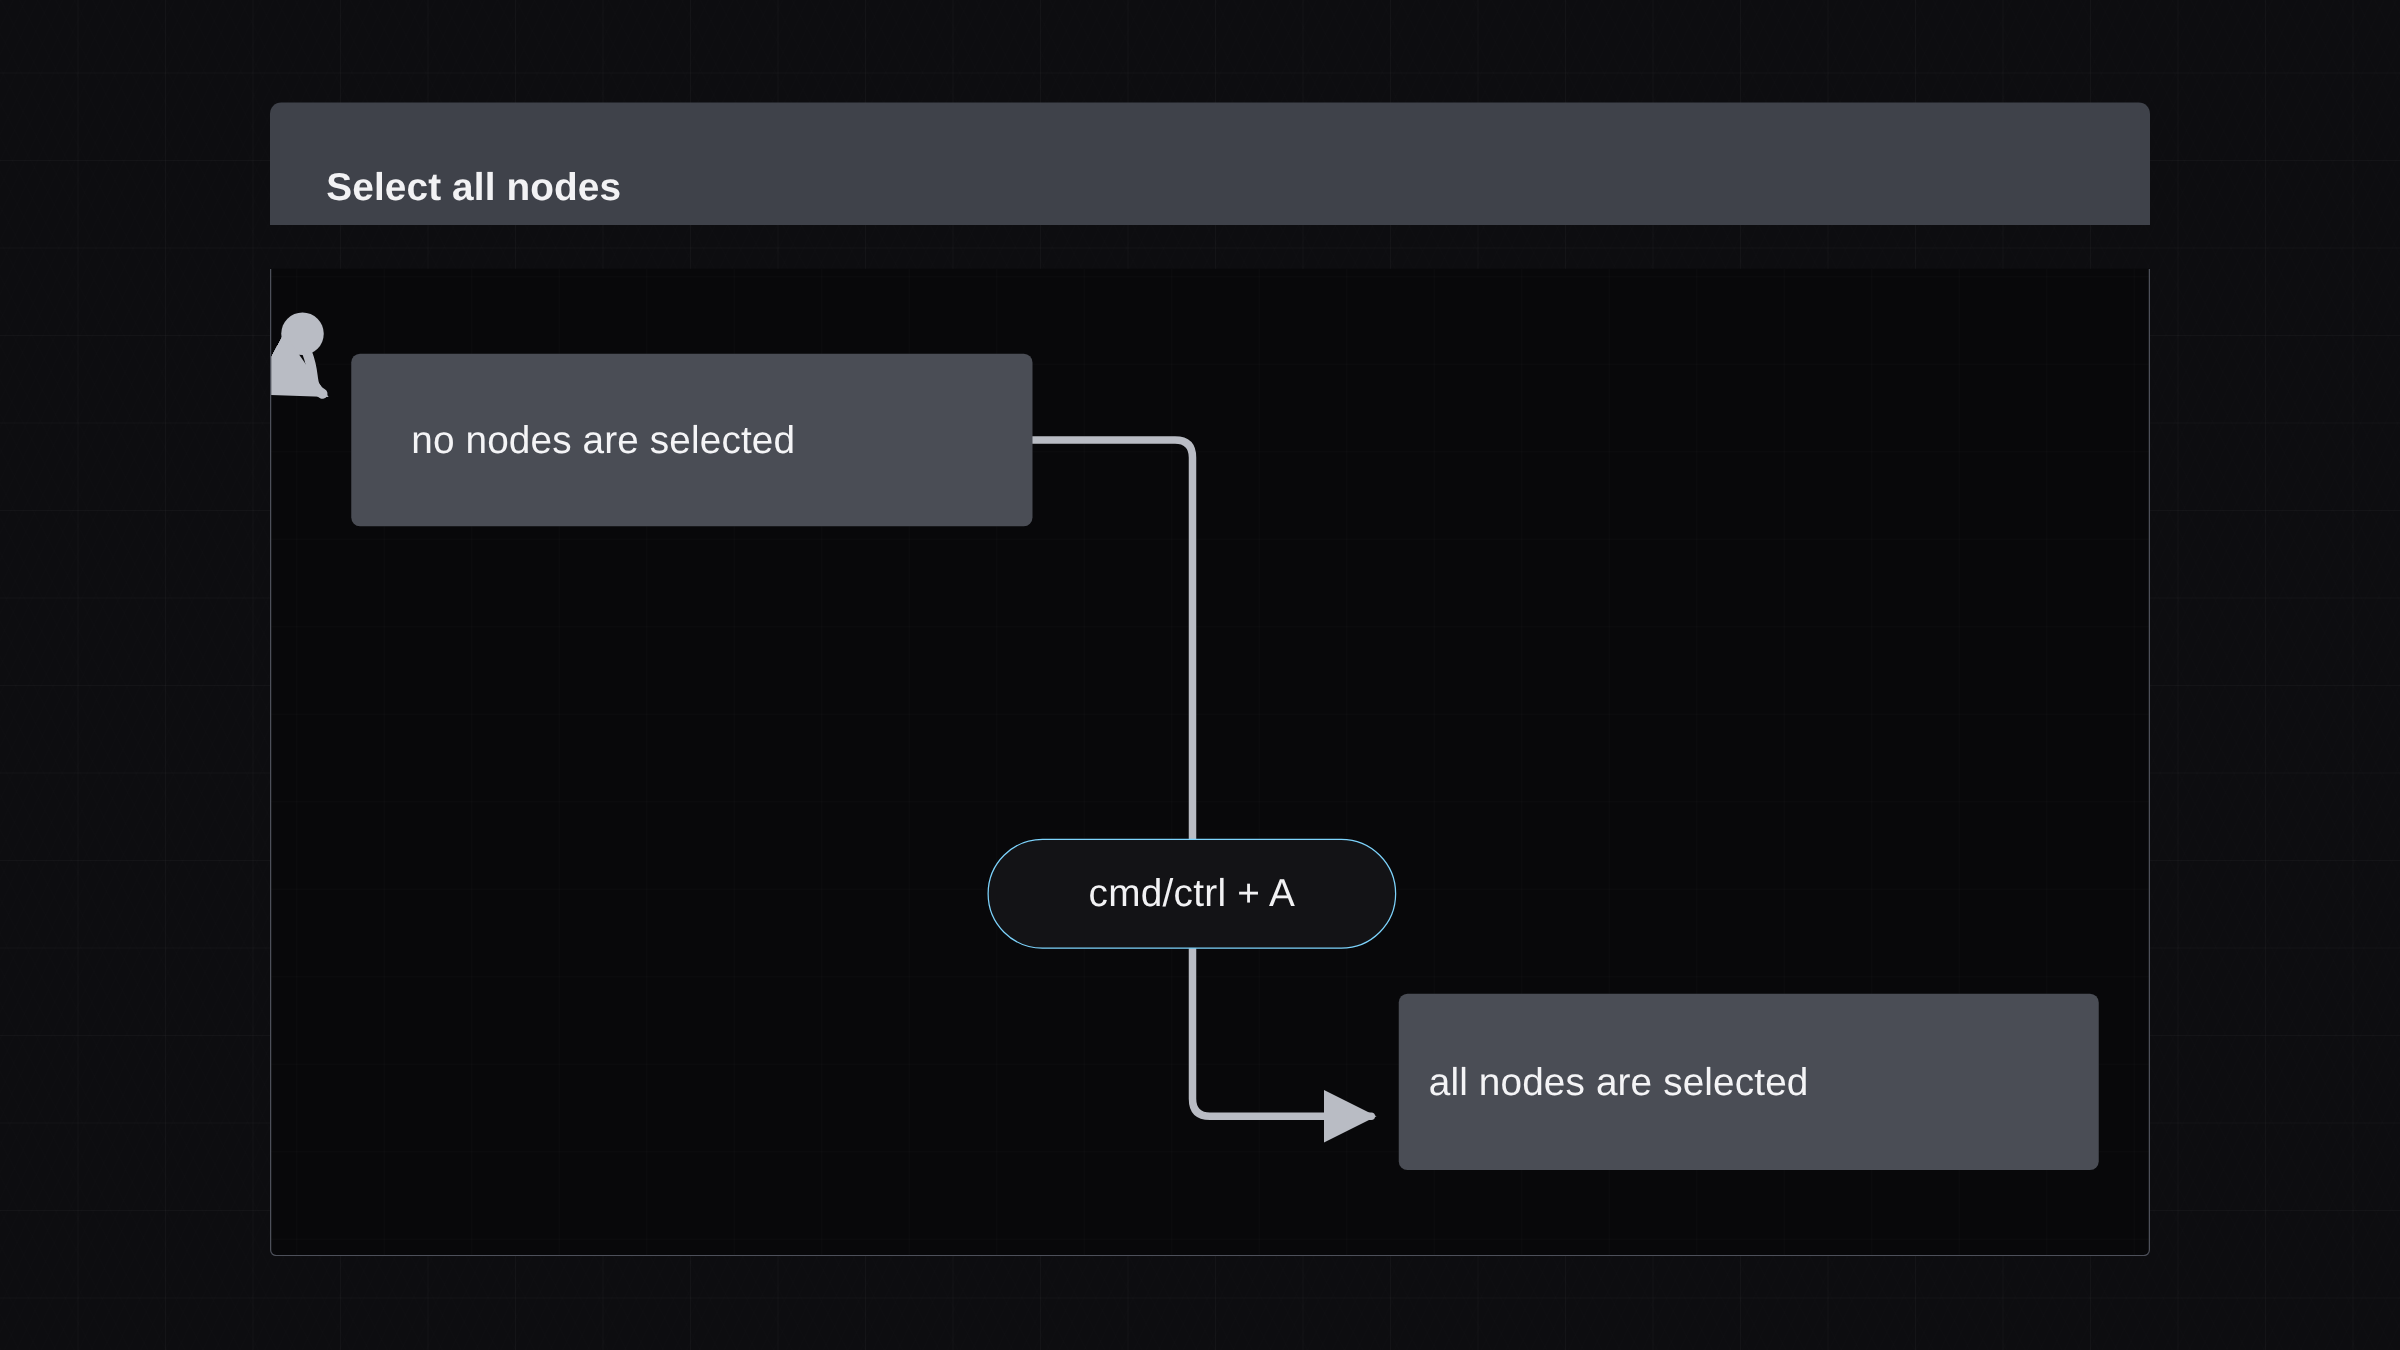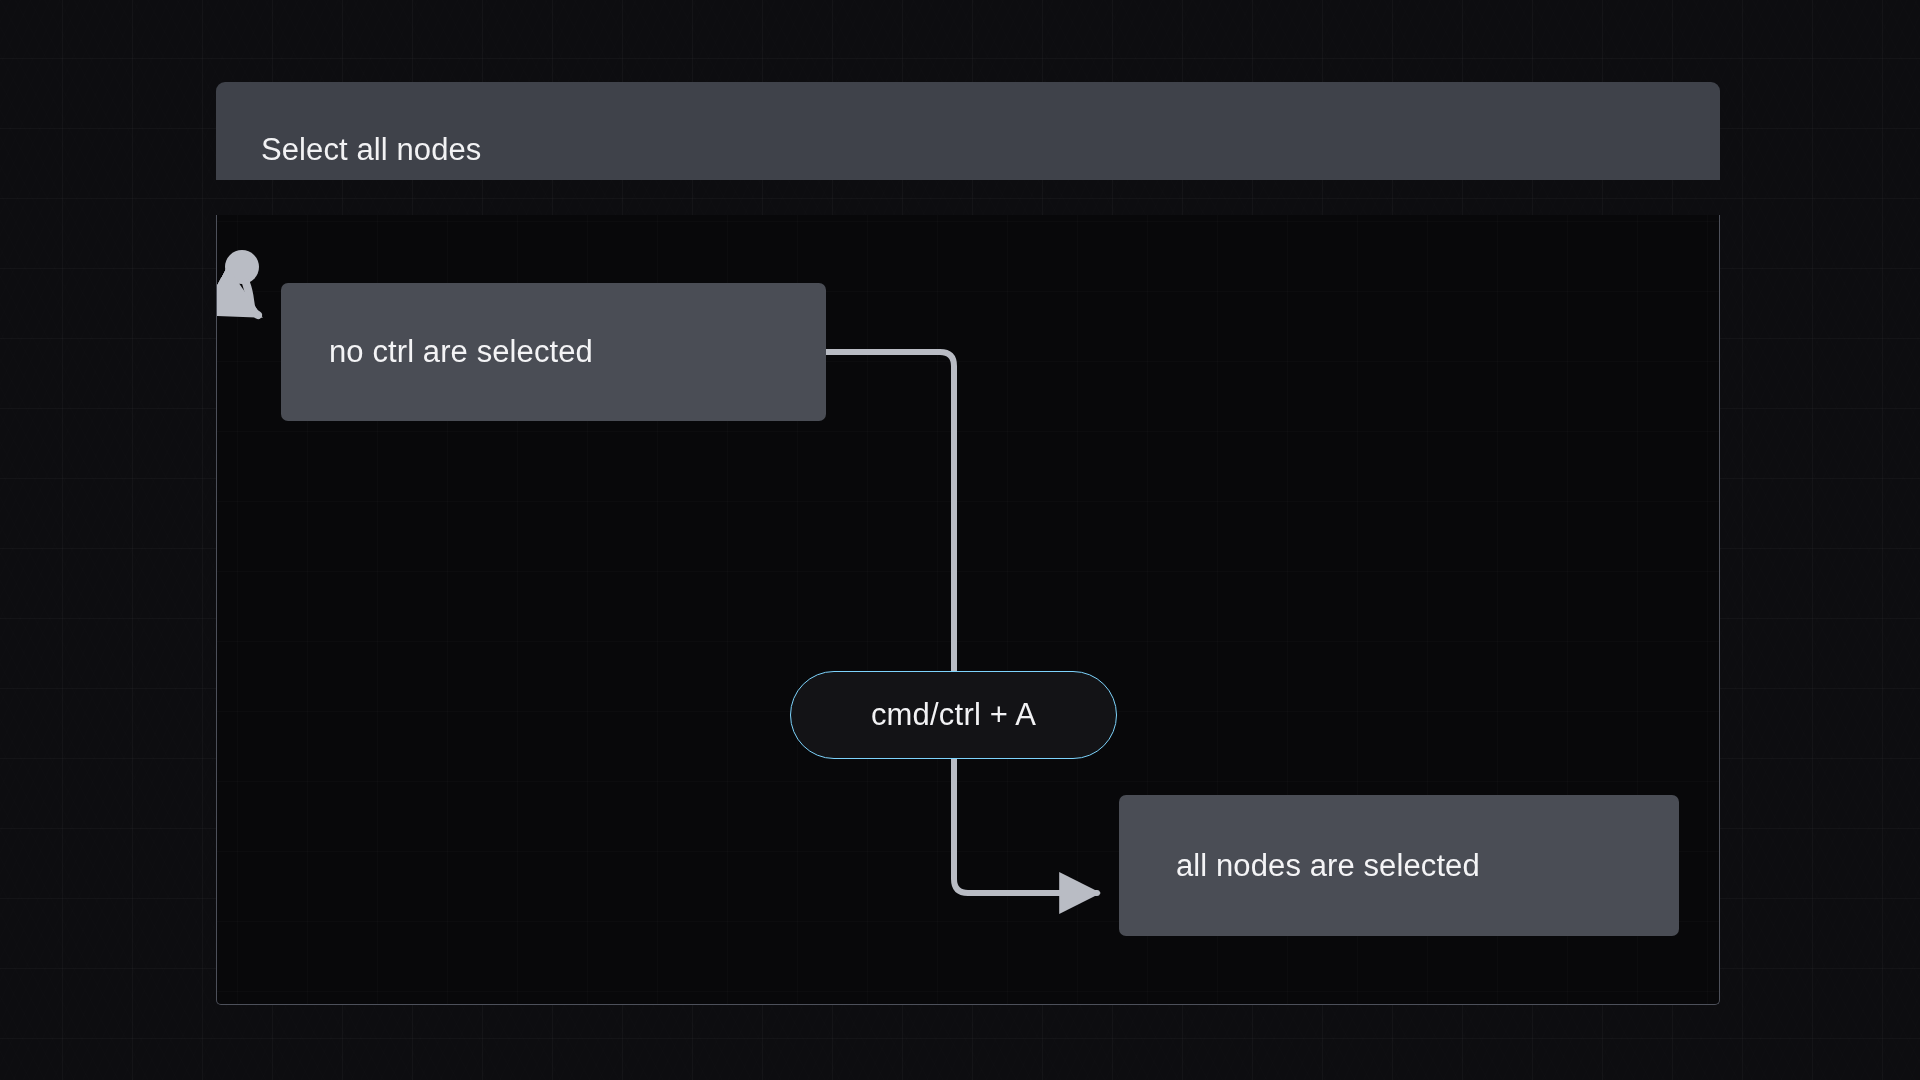--- a/index.html
+++ b/index.html
@@ -36,20 +36,21 @@
     position:absolute;
     left:216px; top:82px;
     width:1504px; height:923px;
   }
 
   #panel-header {
     position:absolute; left:0; top:0;
     width:100%; height:98px;
     background:#3f424a;
     border-radius:9px 9px 0 0;
+    font-weight:bold;
   }
   #panel-title {
     position:absolute;
     left:45px; top:50px;
     font-size:31px;
     letter-spacing:.1px;
     color:#f2f2f4;
     white-space:nowrap;
   }
 
@@ -93,21 +94,21 @@
     white-space:nowrap;
   }
   #node-start-state {
     left:64px;  top:68px;
     width:545px; height:138px;
     padding-left:48px;
   }
   #node-end-state {
     left:902px; top:580px;
     width:560px; height:141px;
-    padding-left:57px;
+    padding-left:24px;
   }
 
   
   #transition-label {
     position:absolute;
     left:573px; top:456px;
     width:327px; height:88px;
     background:#131316;
     border:1px solid #7dd3fc;
     border-radius:48px;
@@ -149,21 +150,21 @@
                  L 723 137
                  Q 737 137 737 151
                  L 737 456
                  M 737 544
                  L 737 664
                  Q 737 678 751 678
                  L 880 678" fill="none" stroke="#b9bcc4" stroke-width="6" stroke-linecap="round" stroke-linejoin="round" marker-end="url(#arrow-head)"></path>
       </svg>
 
       <div class="state-node" id="node-start-state">
-        <span>no ctrl are selected</span>
+        <span>no nodes are selected</span>
       </div>
 
       <div id="transition-label">
         <span>cmd/ctrl + A</span>
       </div>
 
       <div class="state-node" id="node-end-state">
         <span>all nodes are selected</span>
       </div>
 

